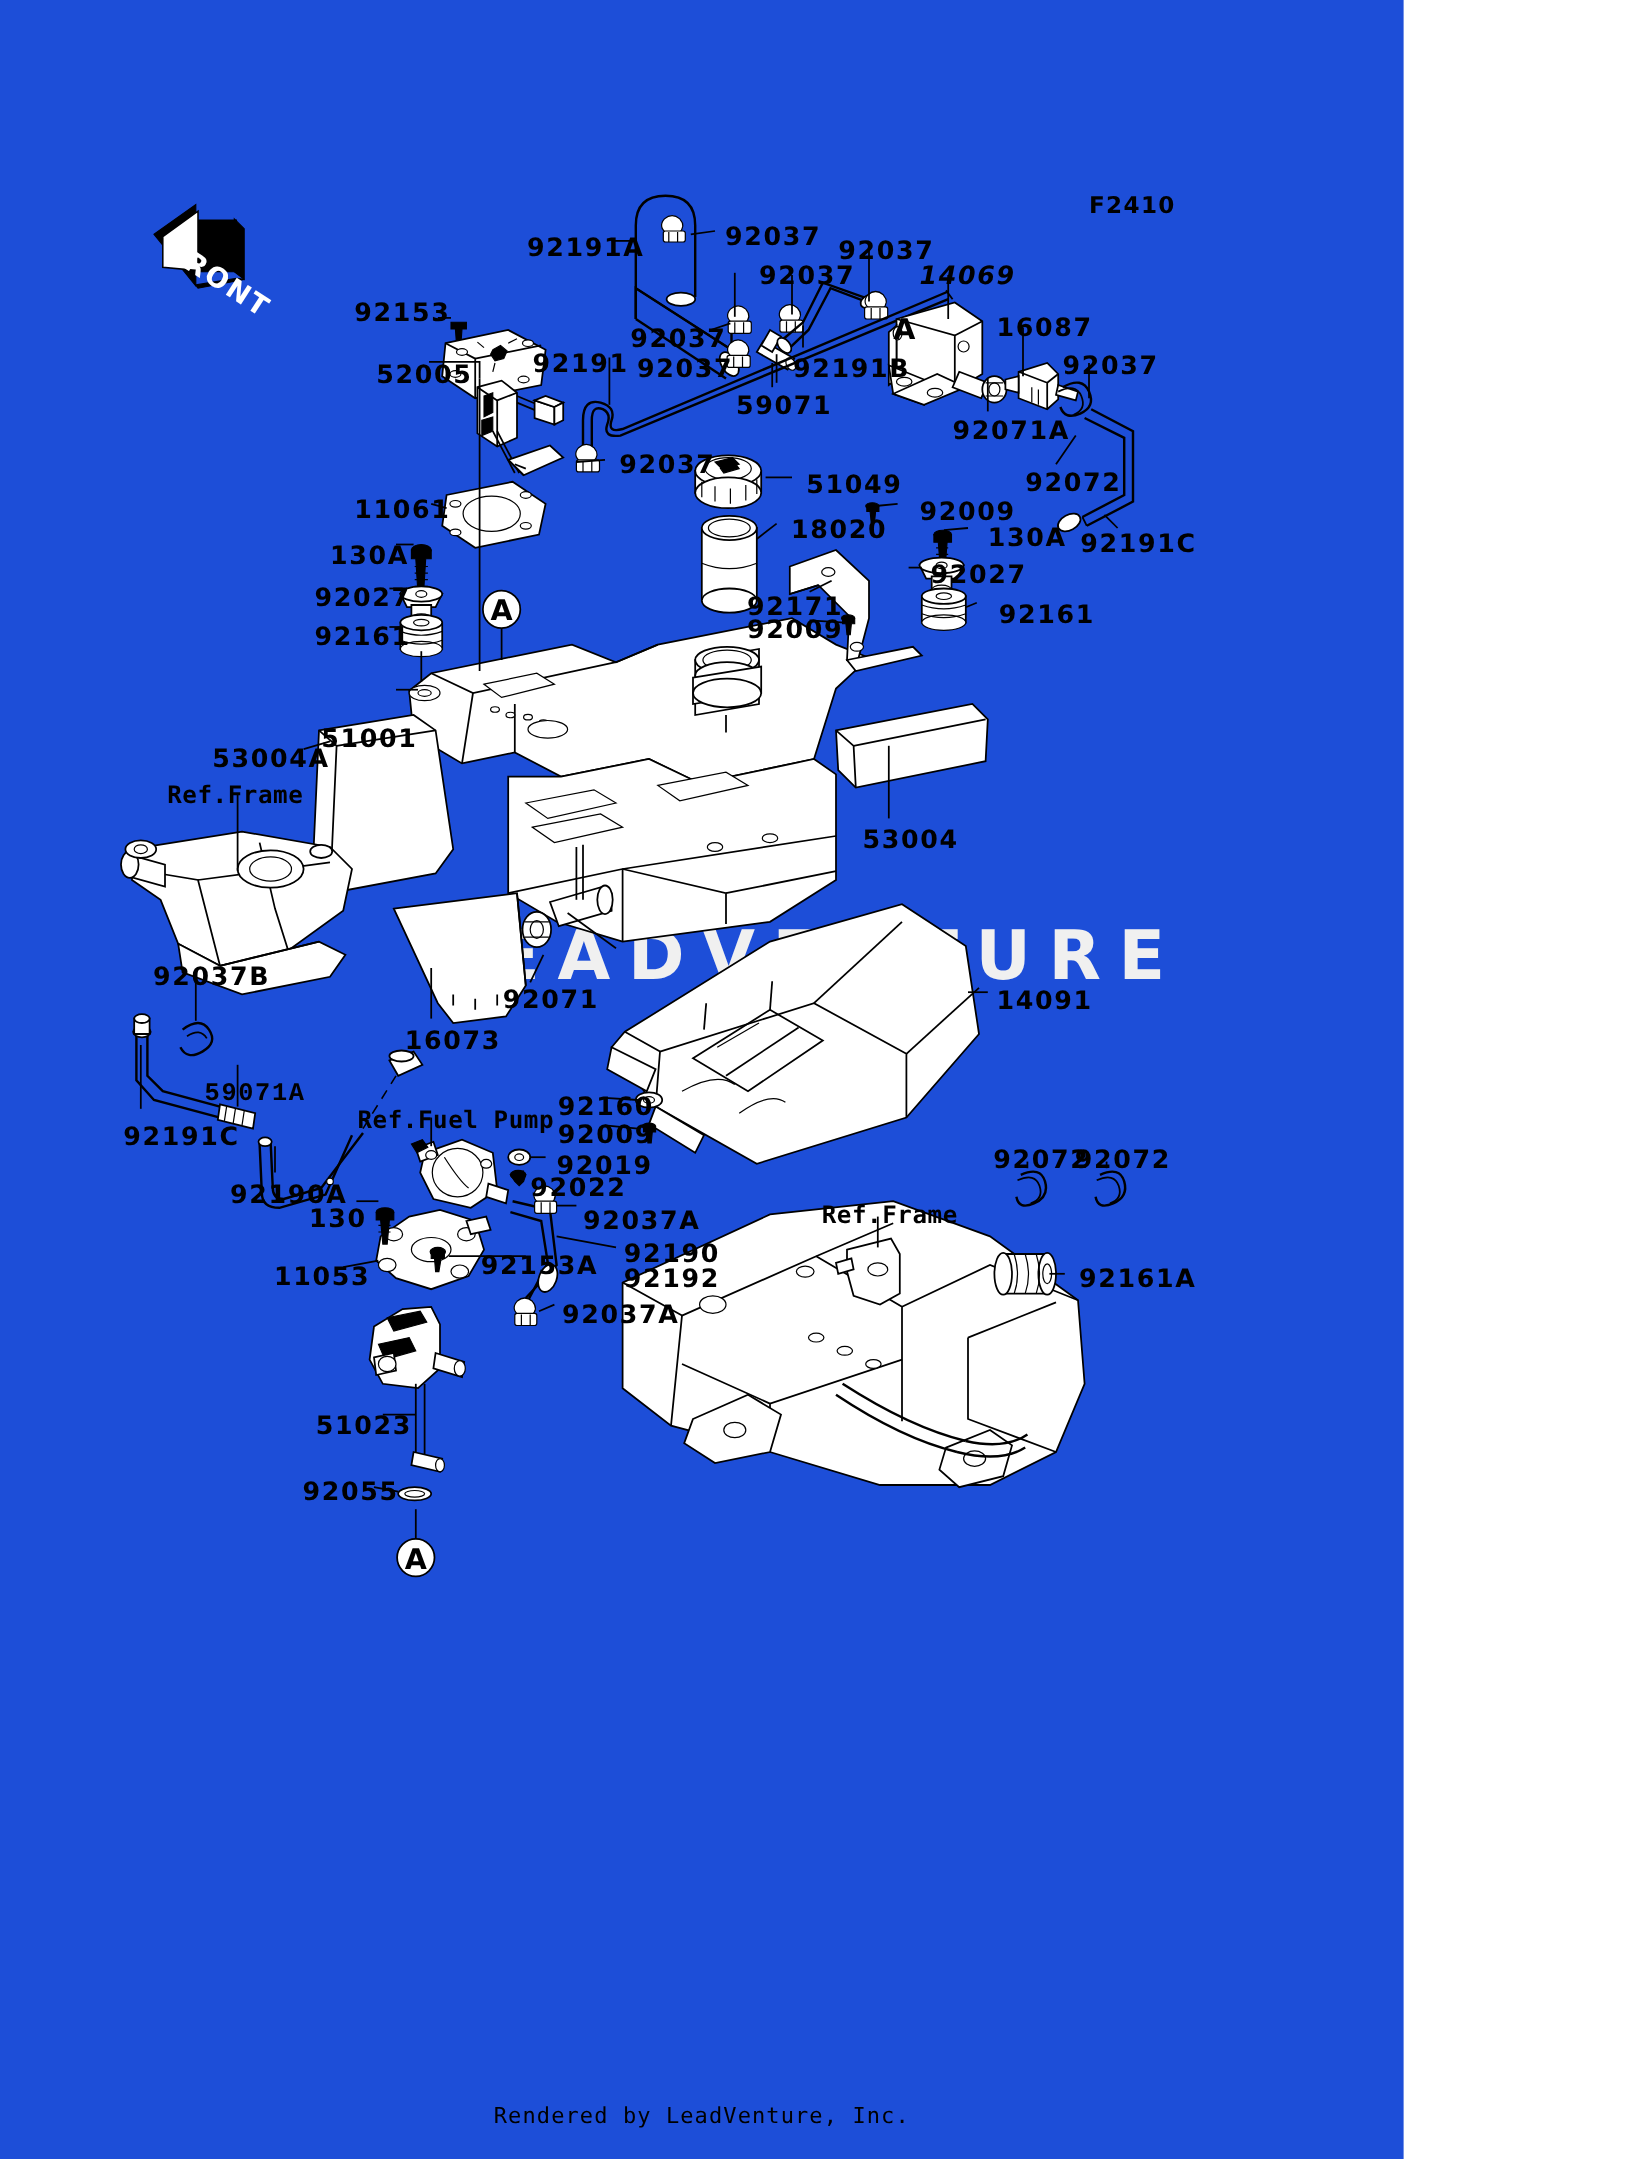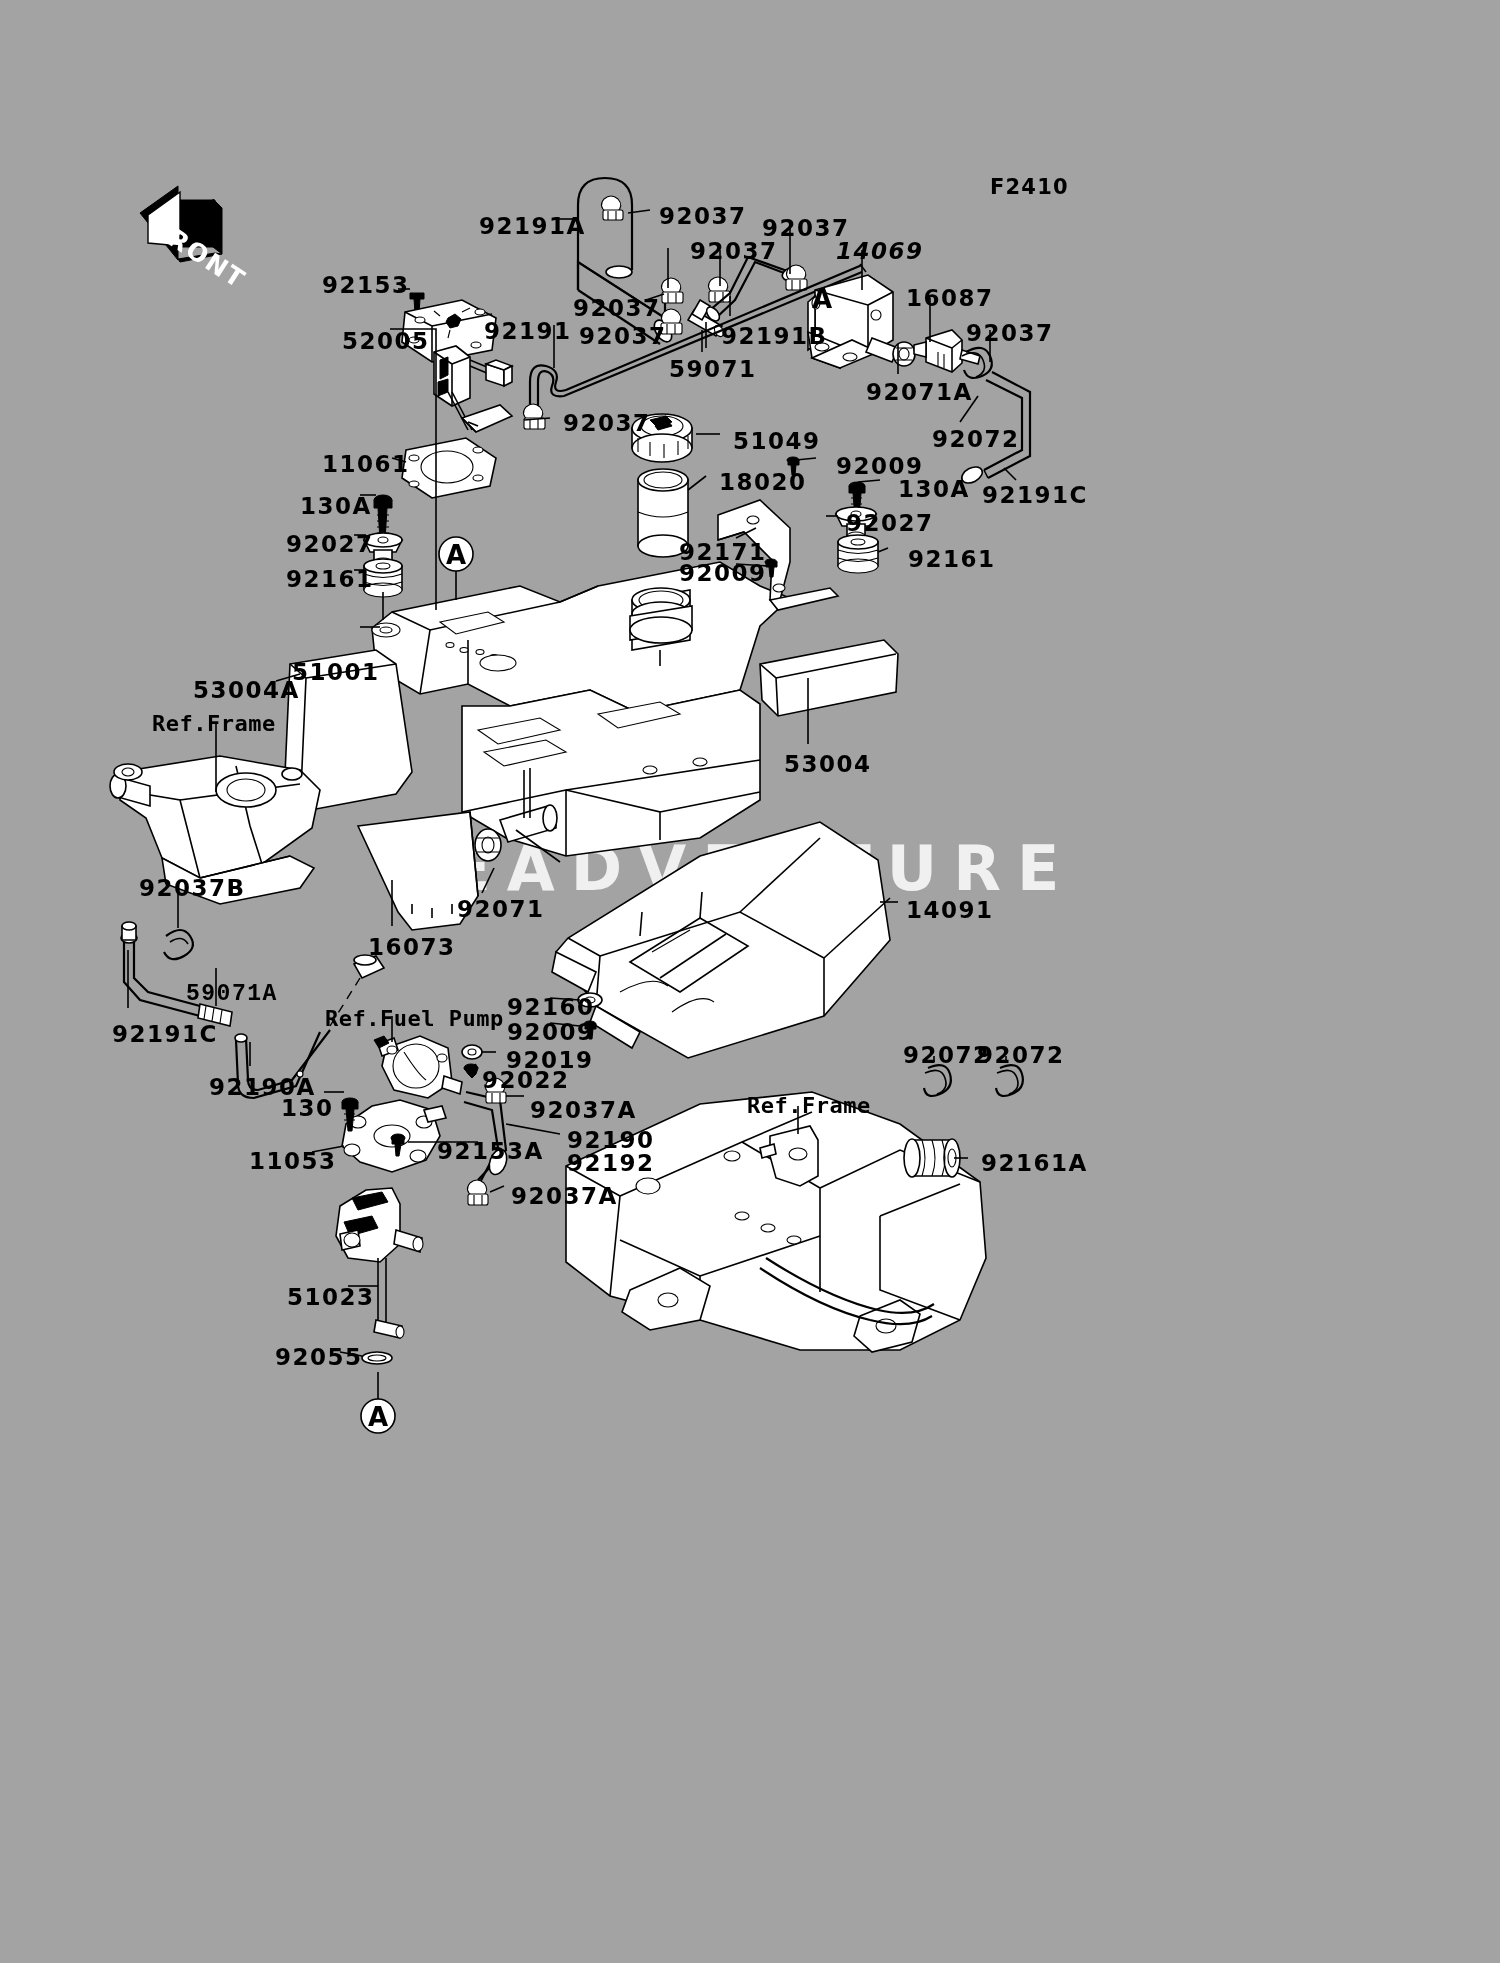--- a/index.html
+++ b/index.html
@@ -10,22 +10,22 @@
   }
   body {
     width: 1500px; height: 1963px;
     position: relative;
     font-family: "DejaVu Sans Mono", "Liberation Mono", monospace;
     overflow: hidden;
   }
   #sheet {
     position: absolute;
     left: 0; top: 0;
-    width: 1500px; height: 1963px;
-    background: #a3a3a3;
+    width: 1276px; height: 1963px;
+    background: #1d4ed8;
   }
   
   .lbl {
     position: absolute;
     font-family: "DejaVu Sans", "Liberation Sans", sans-serif;
     font-weight: bold;
     font-size: 23px;
     letter-spacing: 1.5px;
     color: #000;
     white-space: nowrap;
@@ -734,14 +734,15 @@
       <div class="lbl" style="left: 567px; top: 1129px;">92190</div>
       <div class="lbl" style="left: 567px; top: 1152px;">92192</div>
       <div class="lbl" style="left: 511px; top: 1185px;">92037A</div>
       <div class="lbl" style="left: 906px; top: 899px;">14091</div>
       <div class="lbl" style="left: 903px; top: 1044px;">92072</div>
       <div class="lbl" style="left: 977px; top: 1044px;">92072</div>
       <div class="lbl mono" style="left: 747px; top: 1095px;">Ref.Frame</div>
       <div class="lbl" style="left: 981px; top: 1152px;">92161A</div>
     </div>
 
+  <div class="footer">Rendered by LeadVenture, Inc.</div>
 
 </div>
 
 </body></html>

